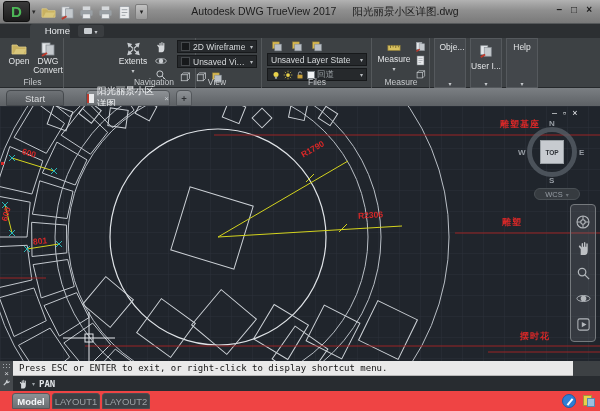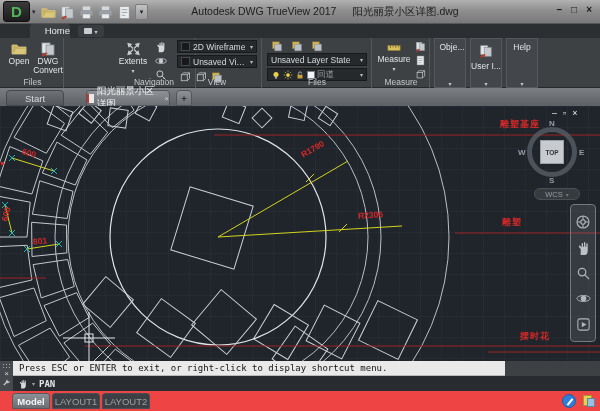--- a/index.html
+++ b/index.html
@@ -70,21 +70,21 @@
   .wcs::after{content:"▾";font-size:6px;color:#6f757b}
   .navbar{position:absolute;left:570px;top:98px;width:26px;height:138px;background:rgba(130,136,142,.22);
     border:1px solid #75797d;border-radius:4px;display:flex;flex-direction:column;align-items:center;justify-content:space-around;padding:4px 0}
   .navbar svg{opacity:.85}
 
   
   .cmdpanel{position:absolute;left:0;top:361px;width:600px;height:30px}
   .cmdstrip{position:absolute;left:0;top:0;width:13px;height:30px;background:#45494d;display:flex;flex-direction:column;align-items:center}
   .grip{width:9px;height:6px;margin-top:2px;background-image:radial-gradient(#a7acb1 .8px,transparent .9px);background-size:3px 3px}
   .cmdx{color:#d3d6d9;font-size:8px;line-height:10px}
-  .cmdmsg{position:absolute;left:13px;top:0;width:492px;height:15px;background:#e9e9e9;border-bottom:1px solid #b9b9b9;
+  .cmdmsg{position:absolute;left:13px;top:0;width:560px;height:15px;background:#e9e9e9;border-bottom:1px solid #b9b9b9;
     font-family:"DejaVu Sans Mono",monospace;font-size:9px;color:#141414;line-height:15px;padding-left:6px;white-space:nowrap}
   .cmdrow{position:absolute;left:13px;top:15px;width:587px;height:15px;background:#282c30;display:flex;align-items:center;gap:4px;padding-left:5px}
   .cmdrow .cmdtxt{font-family:"DejaVu Sans Mono",monospace;font-size:9px;font-weight:bold;color:#e2e5e8}
 
   
   .bottombar{position:absolute;left:0;top:391px;width:600px;height:20px;background:#ef4444}
   .ltab{position:absolute;top:2px;height:16px;border-radius:3px 3px 0 0;font-size:9.5px;display:flex;align-items:center;justify-content:center}
   .ltab.model{left:12px;width:38px;background:linear-gradient(#8d9195,#6b6f73);color:#f4f6f8;font-weight:bold;border:1px solid #56595c}
   .ltab.l1{left:52px;width:48px;background:#3c4044;color:#9aa0a5;border:1px solid #494d51}
   .ltab.l2{left:102px;width:48px;background:#3c4044;color:#9aa0a5;border:1px solid #494d51}

